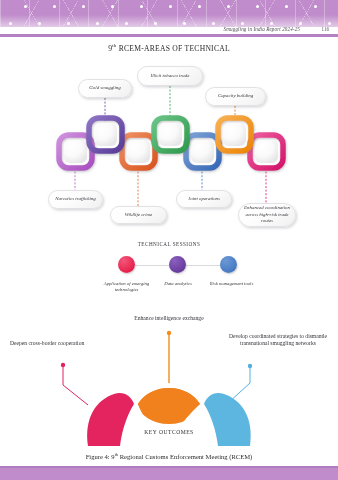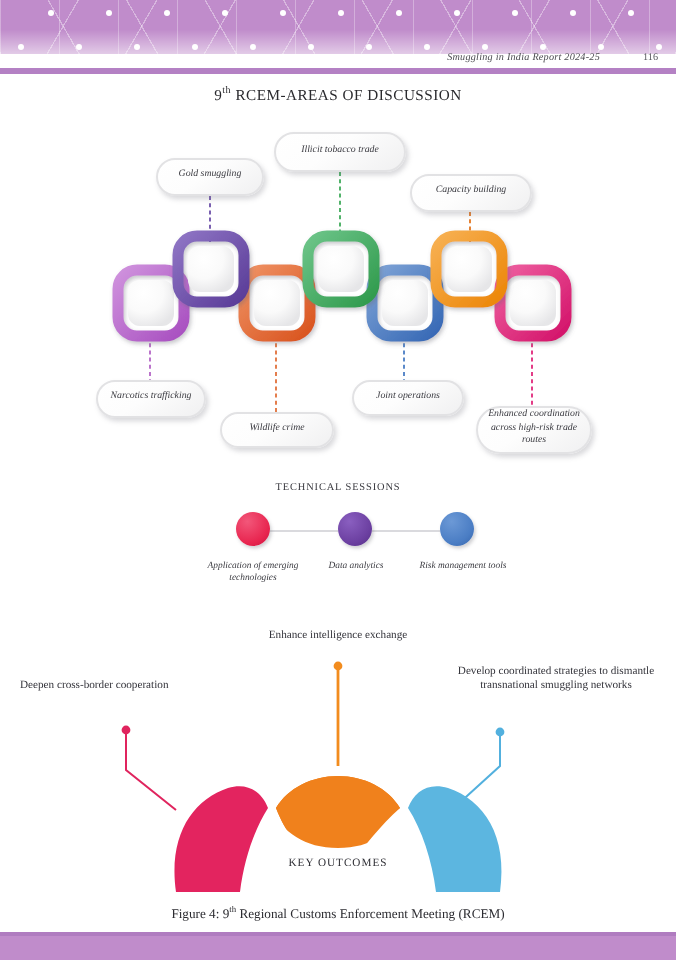--- a/index.html
+++ b/index.html
@@ -160,21 +160,21 @@
     <div class="hdr-fade"></div>
   </div>
   <div class="hdr-white"></div>
   <div class="hdr-text">
     <div class="hdr-title">Smuggling in India Report 2024-25</div>
     <div class="hdr-pageno">116</div>
   </div>
   <div class="hdr-rule"></div>
 
   <div class="fig-title">
-    <span>9</span><sup>th</sup><span> RCEM-AREAS OF DISCUSSION</span>
+    <span>9</span><sup>th</sup><span> RCEM-AREAS OF TECHNICAL</span>
   </div>
 
   <svg class="chain" viewBox="0 0 338 480">
 
     <line x1="105" y1="98" x2="105" y2="121" stroke="#6c4fa8" stroke-width="0.9" stroke-dasharray="2,1.6"></line>
     <line x1="170" y1="86" x2="170" y2="121" stroke="#3faa5a" stroke-width="0.9" stroke-dasharray="2,1.6"></line>
     <line x1="235" y1="106" x2="235" y2="121" stroke="#e4761e" stroke-width="0.9" stroke-dasharray="2,1.6"></line>
 
     <line x1="75" y1="168" x2="75" y2="190" stroke="#b465c6" stroke-width="0.9" stroke-dasharray="2,1.6"></line>
     <line x1="138" y1="168" x2="138" y2="206" stroke="#e2703a" stroke-width="0.9" stroke-dasharray="2,1.6"></line>

